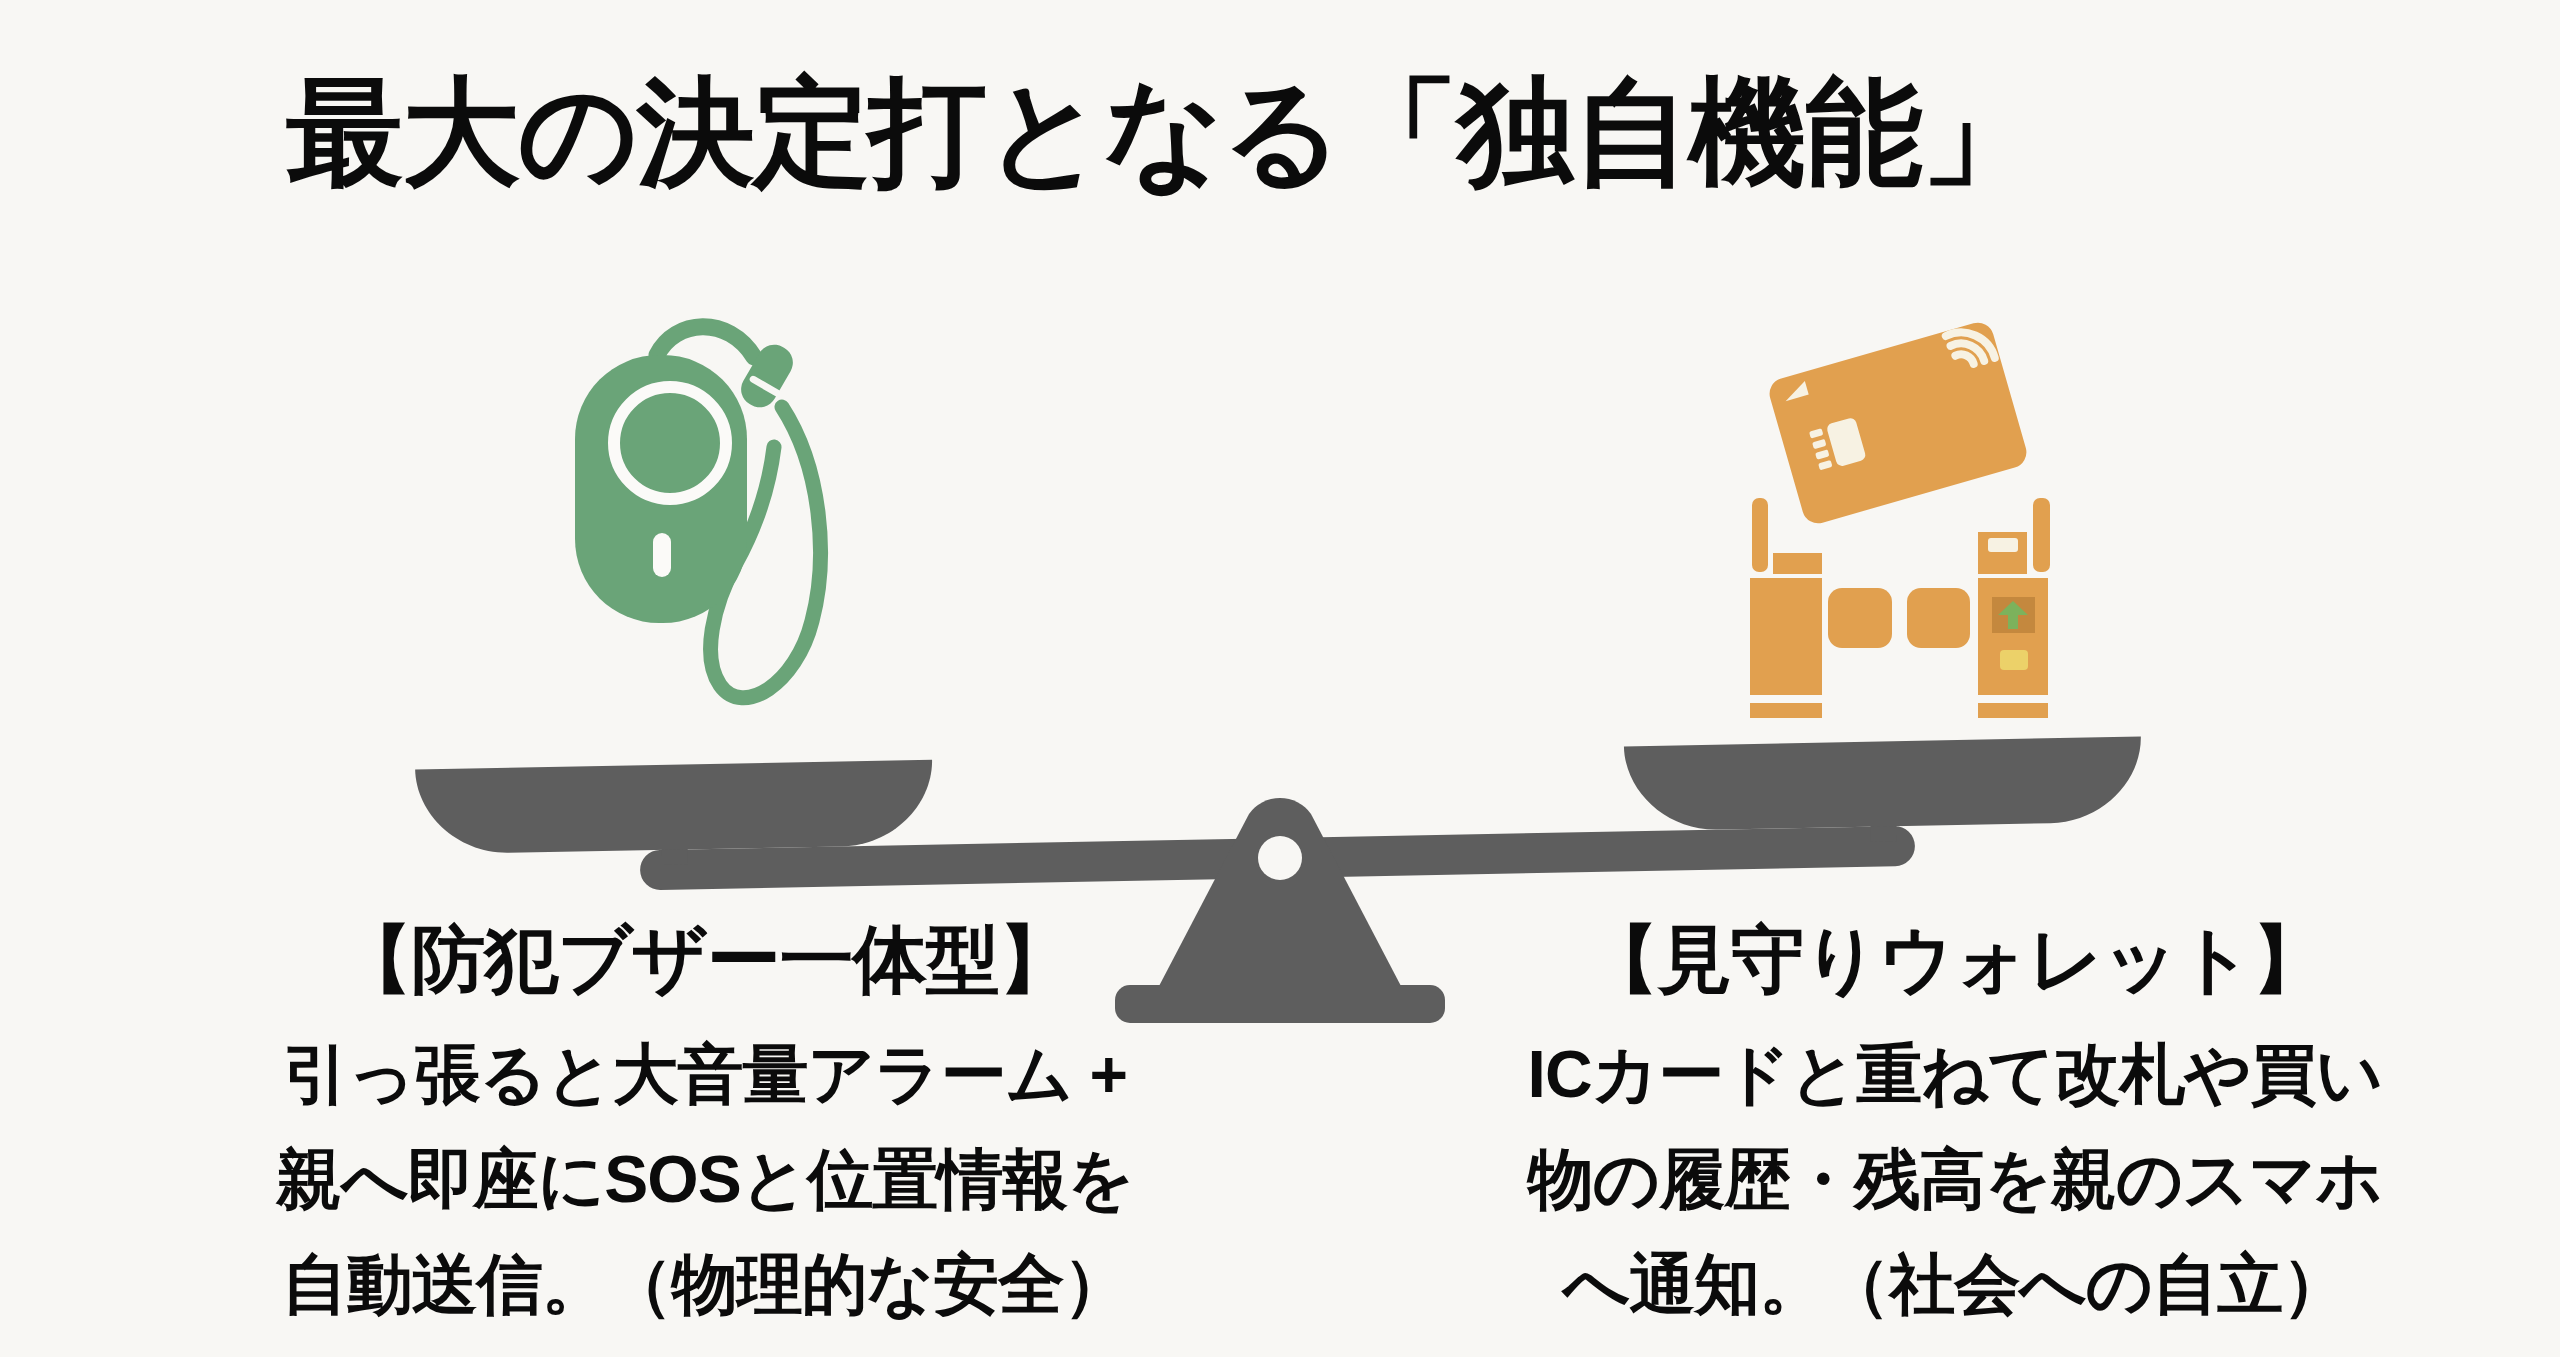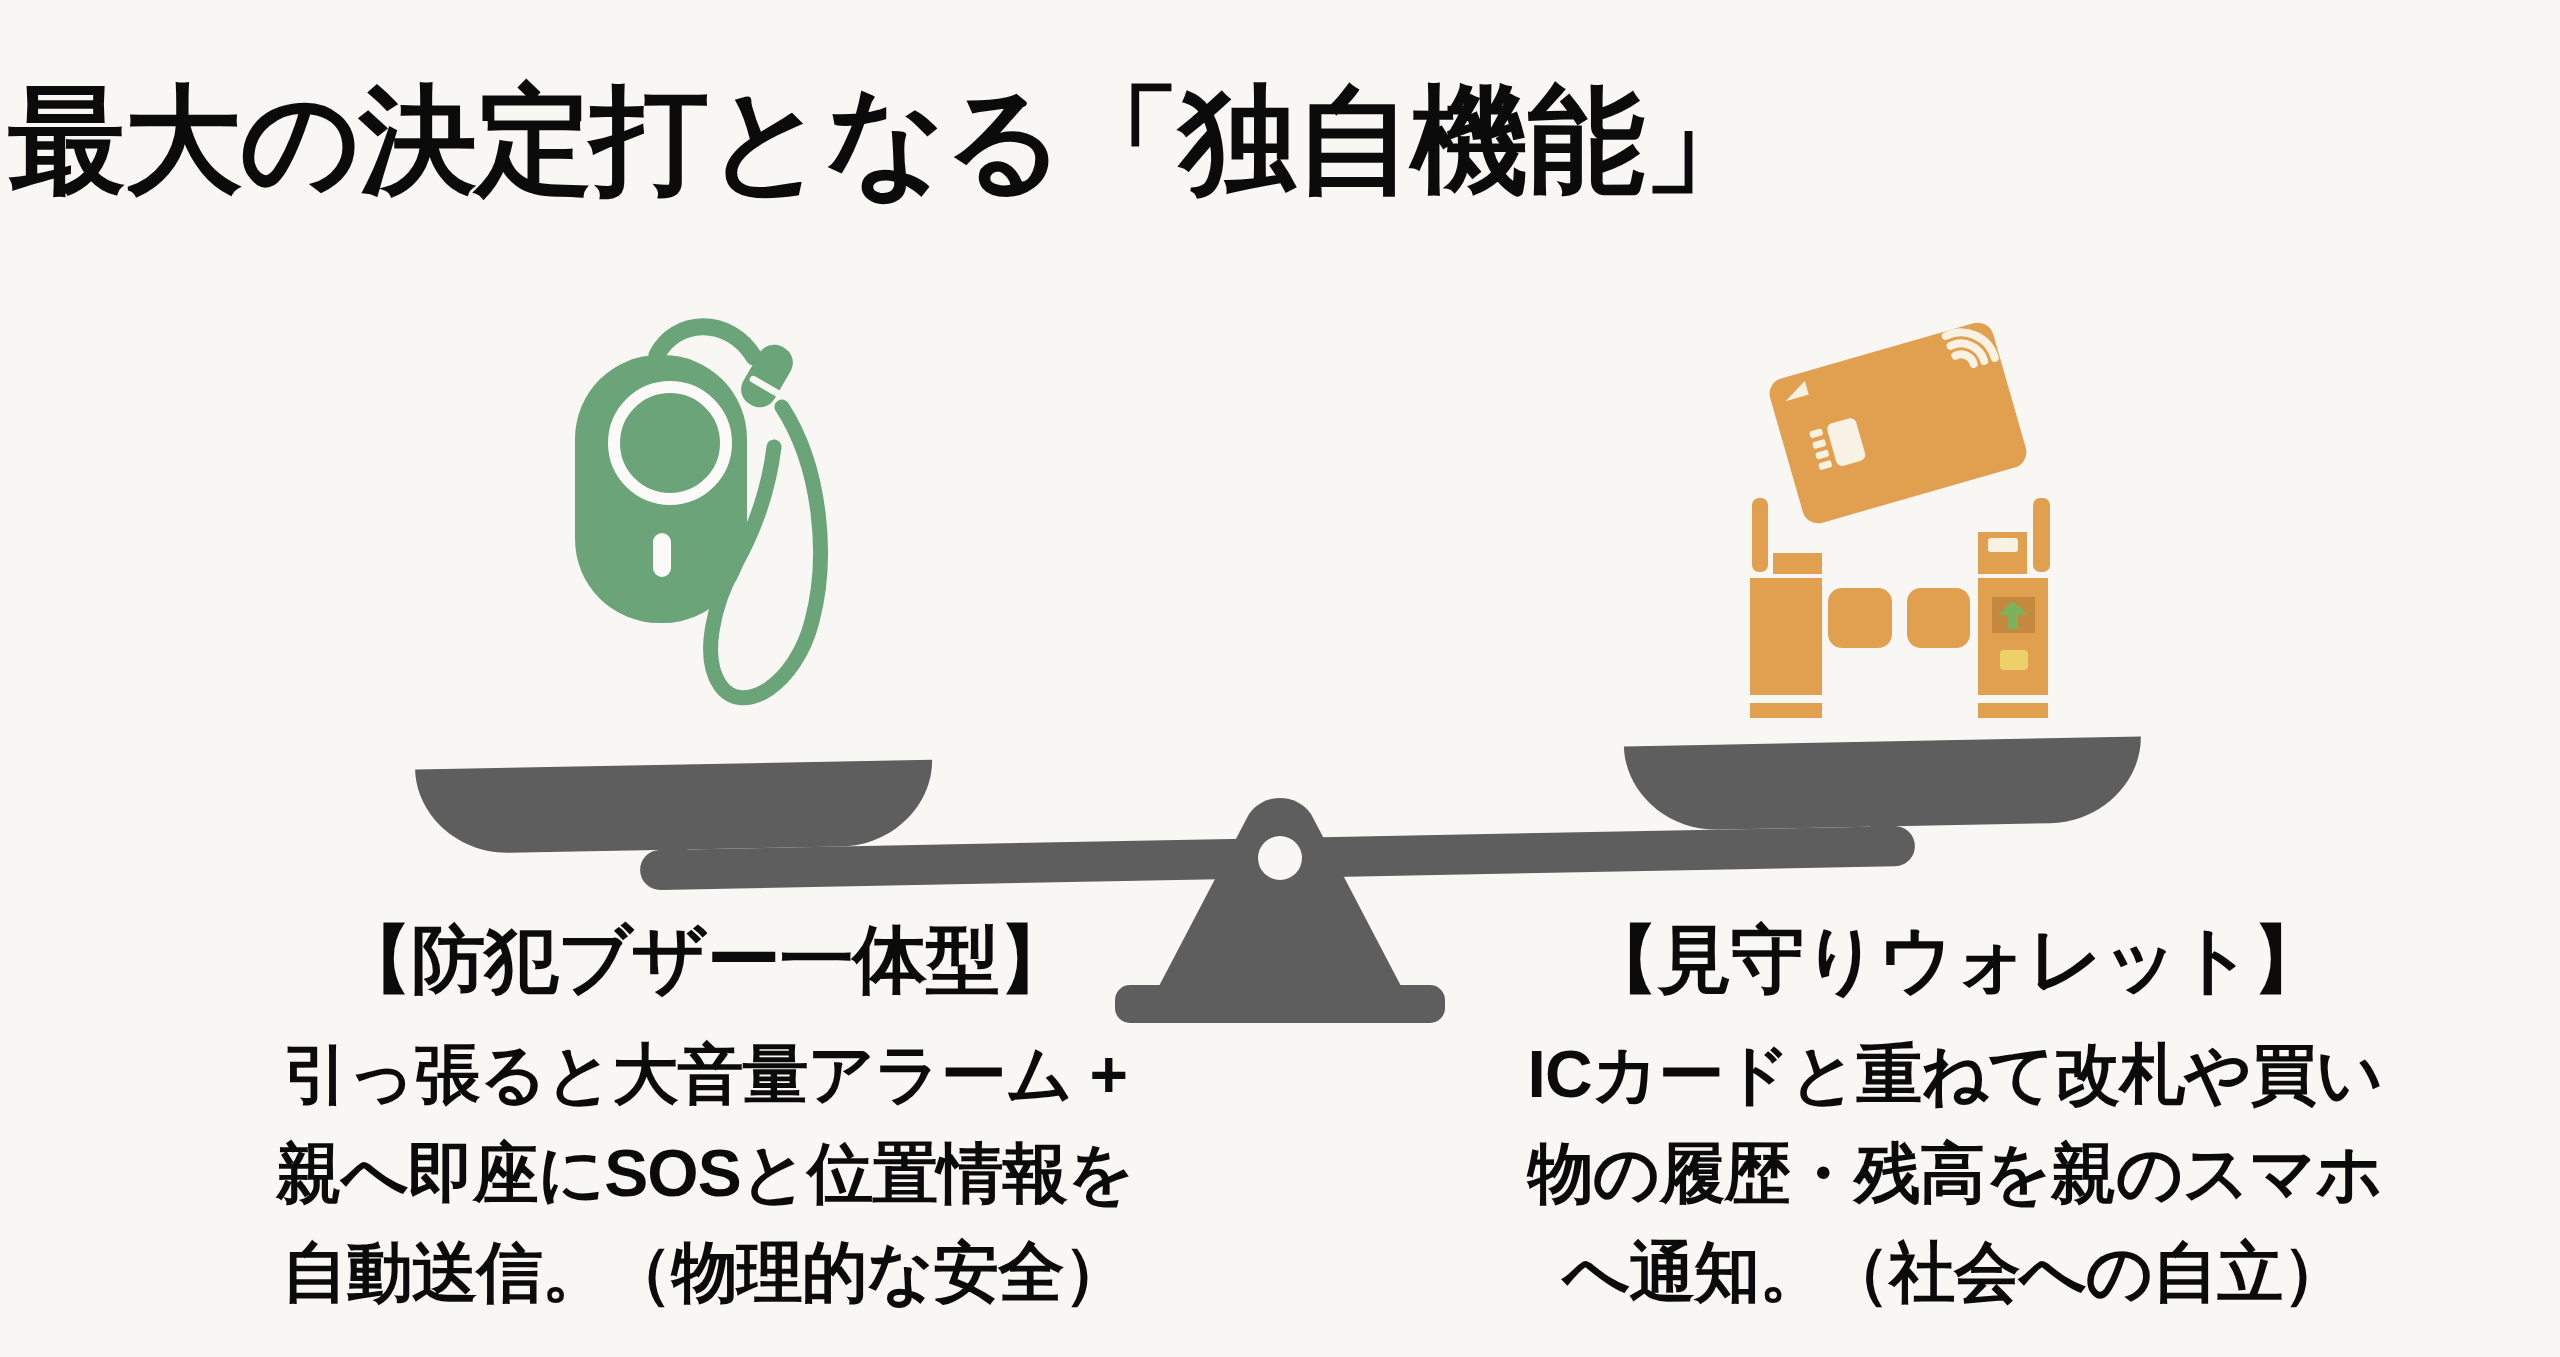--- a/index.html
+++ b/index.html
@@ -5,42 +5,42 @@
   html,body{margin:0;padding:0;}
   body{
     width:2560px;height:1357px;
     background:#f8f7f4;
     font-family:"Liberation Sans","DejaVu Sans",sans-serif;
     overflow:hidden;
   }
   .stage{position:relative;width:2560px;height:1357px;background:#f8f7f4;}
   .title{
     position:absolute;top:56px;left:0;width:2037px;
-    text-align:left;
+    text-align:right;
     font-size:118px;line-height:1.3;
     font-weight:900;color:#0b0b0b;
     letter-spacing:-2px;
-    margin:8px;
+    margin:0;
   }
   .scale-svg{position:absolute;left:400px;top:735px;width:1760px;height:300px;}
   .buzzer-svg{position:absolute;left:530px;top:315px;width:330px;height:410px;}
   .gate-svg{position:absolute;left:1715px;top:295px;width:360px;height:440px;}
   .panel{
     position:absolute;top:920px;width:1050px;
     text-align:center;color:#0b0b0b;
   }
   .panel.left{left:180px;}
   .panel.right{left:1430px;}
   .panel h2{
     margin:0 0 30px 0;
     font-size:74px;line-height:1.08;
     font-weight:900;letter-spacing:-1px;
   }
   .panel p{
-    margin:10px;
+    margin:16px;
     font-size:66px;line-height:89px;
     font-weight:900;letter-spacing:-1px;
   }
 </style>
 </head>
 <body>
 
 <div class="stage">
 
   <h1 class="title">最大の決定打となる「独自機能」</h1>

